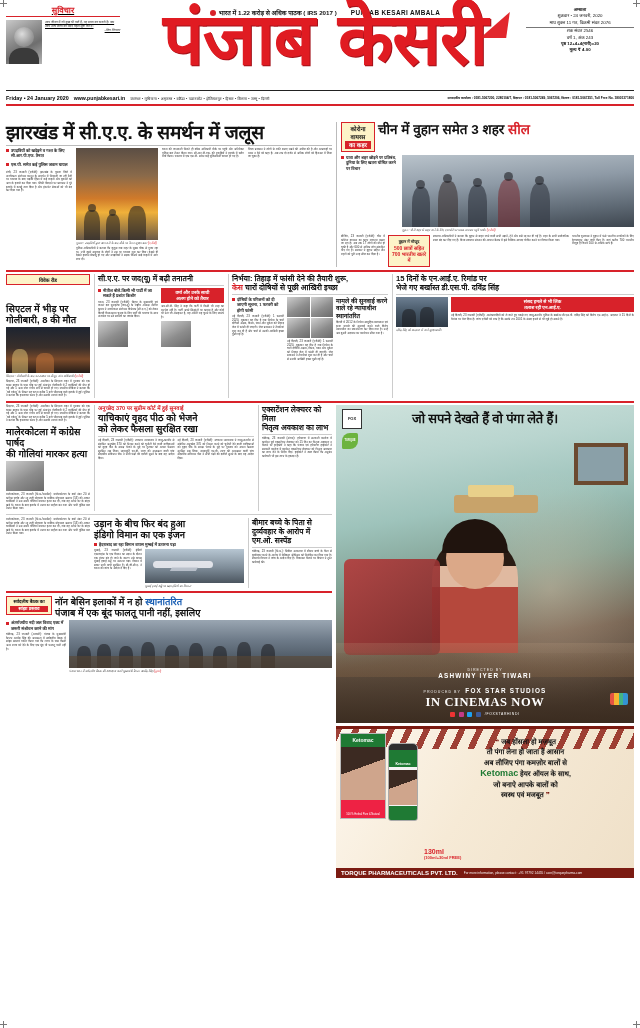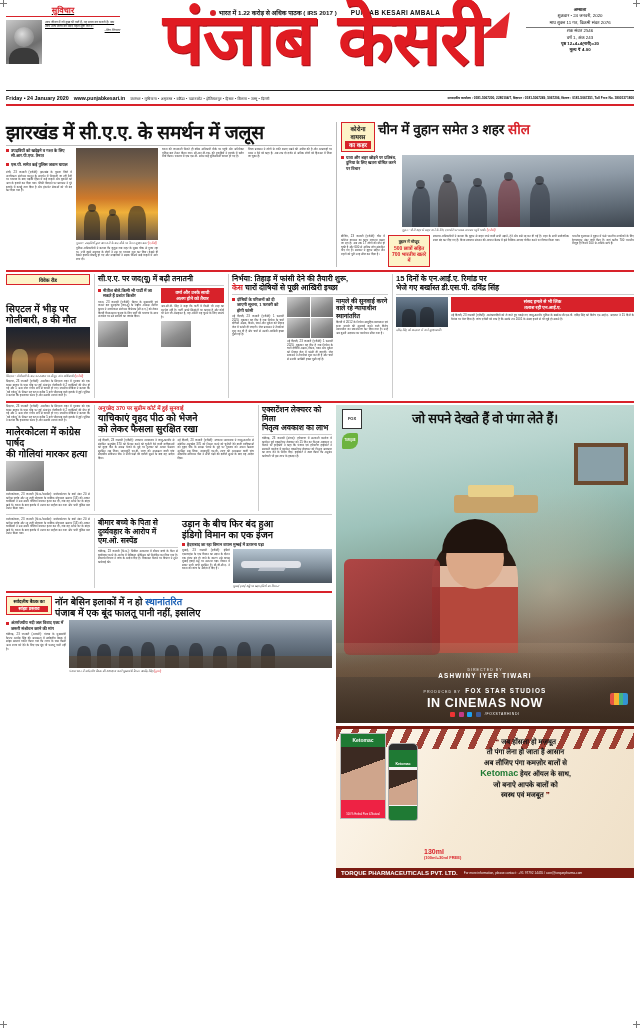--- a/index.html
+++ b/index.html
@@ -120,21 +120,21 @@
   }
   .panga-tag { font-size: 13px; font-weight: bold; color:#101010; text-align:center; padding-top:4px; letter-spacing:-.2px;}
   .panga-logo {
     position:absolute; left:50%; top:47%; transform:translate(-50%,-50%);
     font-size: 40px; font-weight: bold; color:#fff; opacity:.93; letter-spacing:2px;
     text-shadow: 0 1px 4px rgba(0,0,0,.35);
   }
   .panga-credits { position:absolute; left:0; right:0; bottom:26px; text-align:center; color:#fff; }
   .panga-credits .small { font-size:3.6px; letter-spacing:1px; opacity:.9; }
   .panga-credits .name { font-size:6.4px; font-weight:bold; letter-spacing:1.2px; }
-  .panga-cine { position:absolute; left:0; right:0; bottom:13px; text-align:center; color:#fff; font-size:12.5px; font-weight:bold; letter-spacing:.6px;}
+  .panga-cine { position:absolute; left:0; right:0; bottom:13px; text-align:center; color:#fff; font-size:12.5px; font-weight:bold; letter-spacing:.6px;font-family:Liberation Serif, serif;}
   .panga-social { position:absolute; left:0; right:0; bottom:6px; text-align:center; color:#fff; font-size:3.4px; letter-spacing:.7px;}
   .soc-dot { display:inline-block; width:5px;height:5px;border-radius:1px; margin-right:2px; vertical-align:middle;}
   .star-badge { position:absolute; left:6px; top:4px; width:20px; height:20px; border:1px solid #333; background:#fff; font-size:4px; display:flex;align-items:center;justify-content:center; color:#222; font-weight:bold;}
   .fox-logo { position:absolute; right:6px; bottom:18px; width:18px; height:12px;
     background: linear-gradient(90deg,#e54 0 25%, #fb3 25% 50%, #4b8 50% 75%, #39d 75% 100%); border-radius:2px; opacity:.95;}
   .torque-leaf { position:absolute; left:6px; top:28px; width:16px;height:16px;border-radius:50% 10% 50% 10%; background:#6cb33f; color:#fff; font-size:2.6px; display:flex;align-items:center;justify-content:center; text-align:center; font-weight:bold;}
 
   
   .ketomac { position:relative; overflow:hidden; background:#fdf6ec;
     border-top: 3px solid #7b1b12;}
@@ -433,43 +433,43 @@
           <div class="txt s">चंडीगढ़, 23 जनवरी (संजय): हरियाणा में सरकारी कालेज में कार्यरत पूर्व एक्सटेंशन लेक्चरर को 15 दिन का पितृत्व अवकाश न मिलने पर हाईकोर्ट ने कहा कि पंजाब एवं हरियाणा हाईकोर्ट ने सरकारी कालेज में कार्यरत एक्सटेंशन लेक्चरर को पितृत्व अवकाश का लाभ देने के निर्देश दिए। हाईकोर्ट ने स्पष्ट किया कि अनुबंध कर्मचारी भी इस लाभ के हकदार हैं।</div>
         </div>
       </div>
 
       <div class="hr-thin" style="background:#ccc;margin:3px 0;"></div>
 
       <div class="row" style="gap:4px;">
         <div class="col" style="width:84px;">
           <div class="txt s">मालेरकोटला, 23 जनवरी (नि.प्र./मनप्रीत): मालेरकोटला के वार्ड नंबर 20 से कांग्रेस पार्षद और न्यू रूही मोहल्ला के मालिक मोहम्मद असगर (53) की अज्ञात व्यक्तियों ने उस समय गोलियां मारकर हत्या कर दी, जब वह अपने घर के बाहर खड़े थे। घटना के बाद इलाके में तनाव का माहौल बन गया और भारी पुलिस बल तैनात किया गया।</div>
         </div>
-        <div class="col" style="flex:1; border-left:1px solid #ccc;padding-left:3px;">
-          <div class="hl-4">बीमार बच्चे के पिता से</div>
-          <div class="hl-4">दुर्व्यवहार के आरोप में</div>
-          <div class="hl-4">एम.ओ. सस्पेंड</div>
-          <div class="hr-thin" style="background:#ccc;"></div>
-          <div class="txt s">चंडीगढ़, 23 जनवरी (नि.प्र.): सिविल अस्पताल में बीमार बच्चे के पिता से दुर्व्यवहार करने के आरोप में मेडिकल ऑफिसर को निलंबित कर दिया गया है। स्वास्थ्य विभाग ने जांच के आदेश दिए हैं। शिकायत मिलने पर विभाग ने तुरंत कार्रवाई की।</div>
-        </div>
         <div class="col" style="width:150px;">
           <div class="hl-3">उड़ान के बीच फिर बंद हुआ</div>
           <div class="hl-3">इंडिगो विमान का एक इंजन</div>
           <div class="bullet" style="margin-top:2px;">हैदराबाद जा रहा विमान वापस मुम्बई में उतारना पड़ा</div>
           <div class="row" style="gap:3px;margin-top:2px;">
             <div class="col" style="width:48px;">
               <div class="txt s">मुम्बई, 23 जनवरी (एजैंसी): इंडिगो एयरलाइंस के एक विमान का उड़ान के दौरान एक इंजन बंद हो जाने के कारण उसे वापस मुम्बई हवाई अड्डे पर उतारना पड़ा। विमान में सवार सभी यात्री सुरक्षित हैं। डी.जी.सी.ए. ने घटना की जांच के आदेश दे दिए हैं।</div>
             </div>
             <div class="col" style="flex:1;">
               <div class="photo ph-plane" style="height:34px;">
                 <div style="position:absolute;left:8px;top:12px;width:60px;height:7px;background:rgba(240,240,245,.85);border-radius:4px;"></div>
                 <div style="position:absolute;left:26px;top:18px;width:26px;height:4px;background:rgba(200,205,215,.8);transform:skewX(-30deg);"></div>
               </div>
               <div class="cap">मुम्बई हवाई अड्डे पर खड़ा इंडिगो का विमान।</div>
             </div>
           </div>
+        </div>
+        <div class="col" style="flex:1; border-left:1px solid #ccc;padding-left:3px;">
+          <div class="hl-4">बीमार बच्चे के पिता से</div>
+          <div class="hl-4">दुर्व्यवहार के आरोप में</div>
+          <div class="hl-4">एम.ओ. सस्पेंड</div>
+          <div class="hr-thin" style="background:#ccc;"></div>
+          <div class="txt s">चंडीगढ़, 23 जनवरी (नि.प्र.): सिविल अस्पताल में बीमार बच्चे के पिता से दुर्व्यवहार करने के आरोप में मेडिकल ऑफिसर को निलंबित कर दिया गया है। स्वास्थ्य विभाग ने जांच के आदेश दिए हैं। शिकायत मिलने पर विभाग ने तुरंत कार्रवाई की।</div>
         </div>
       </div>
 
       <div class="hr-red" style="margin:3px 0;"></div>
 
       <div>
         <div style="display:flex;gap:3px;align-items:flex-start;">
           <div class="tag-box" style="width:46px;font-size:4.6px;line-height:6.4px;">
             <span>सर्वदलीय बैठक</span>
             <span>का</span>

